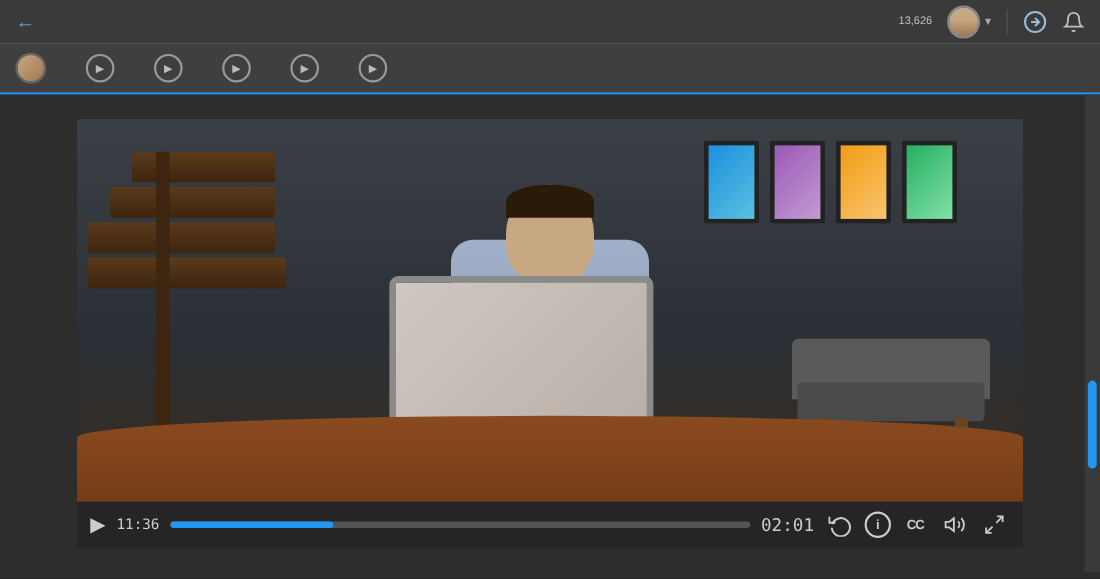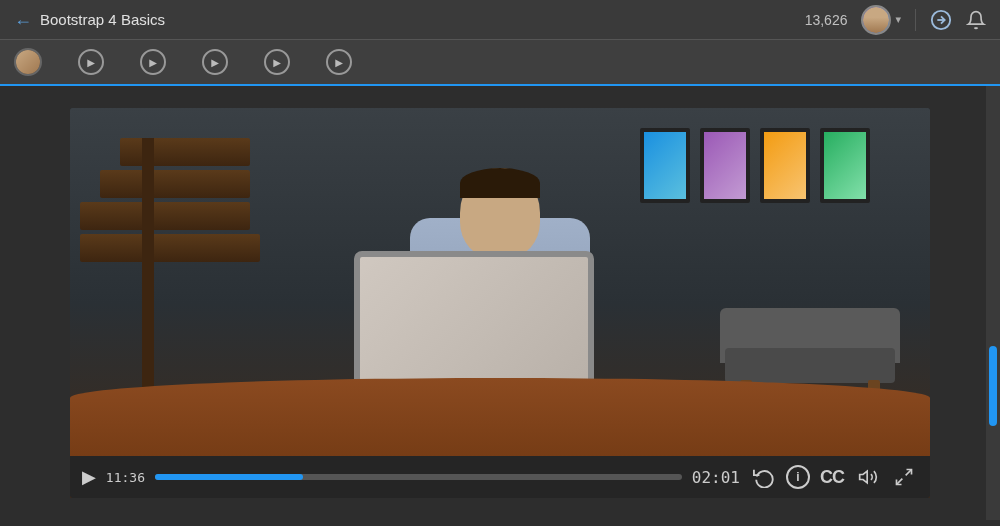--- a/index.html
+++ b/index.html
@@ -36,21 +36,21 @@
       font-size: 15px;
       font-weight: 500;
     }
     .top-nav-right {
       display: flex;
       align-items: center;
       gap: 14px;
     }
     .user-count {
       color: #c0c0c0;
-      font-size: 14px;
+      font-size: 10px;
       margin-left: 24px;
     }
     .avatar-wrapper {
       display: flex;
       align-items: center;
       gap: 4px;
       cursor: pointer;
     }
     .avatar-circle {
       width: 30px;
@@ -399,21 +399,20 @@
       color: #ccc;
       cursor: pointer;
     }
   </style>
 </head>
 <body>
 
 <div class="top-nav">
   <div class="top-nav-left">
     <span class="back-arrow">←</span>
-    <span class="course-title">Bootstrap 4 Basics</span>
   </div>
   <div class="top-nav-right">
     <span class="user-count">13,626</span>
     <div class="avatar-wrapper">
       <div class="avatar-circle">
         <div class="avatar-face"></div>
       </div>
       <span class="chevron-down">▾</span>
     </div>
     <div class="nav-divider"></div>
@@ -512,21 +511,21 @@
       <div class="ctrl-icon-group">
         <div class="ctrl-icon">
           <svg width="22" height="22" viewBox="0 0 24 24" fill="none" stroke="#ccc" stroke-width="2">
             <polyline points="1 4 1 10 7 10"></polyline>
             <path d="M3.51 15a9 9 0 1 0 .49-3.51"></path>
           </svg>
         </div>
         <div class="info-circle">
           <span>i</span>
         </div>
-        <div class="ctrl-icon" style="font-size:18px; font-weight:bold; letter-spacing:-1px;">
+        <div class="ctrl-icon" style="font-size:12px; font-weight:bold; letter-spacing:-1px;">
           <span>CC</span>
         </div>
         <div class="ctrl-icon">
           <svg width="20" height="20" viewBox="0 0 24 24" fill="none" stroke="#ccc" stroke-width="2">
             <polygon points="11 5 6 9 2 9 2 15 6 15 11 19 11 5"></polygon>
             <path d="M19.07 4.93a10 10 0 0 1 0 14.14"></path>
             <path d="M15.54 8.46a5 5 0 0 1 0 7.07"></path>
           </svg>
         </div>
         <div class="ctrl-icon">

